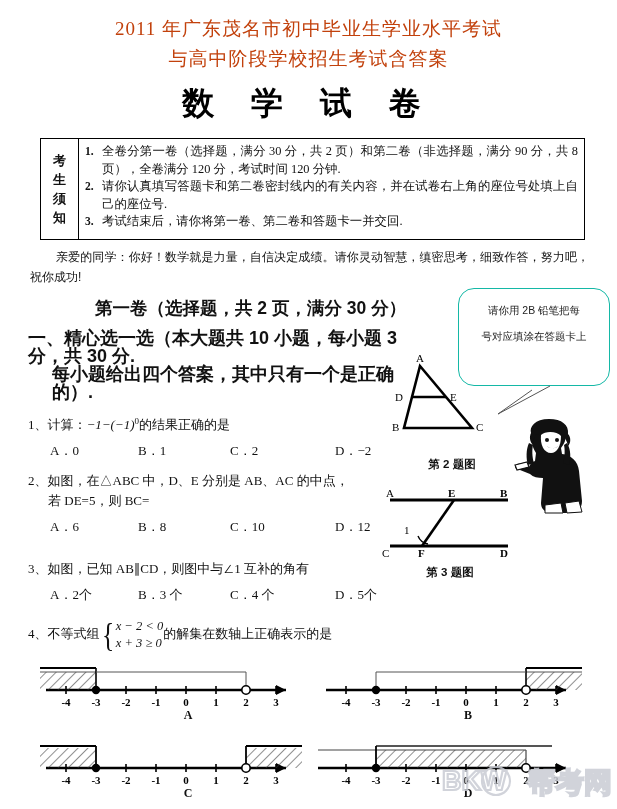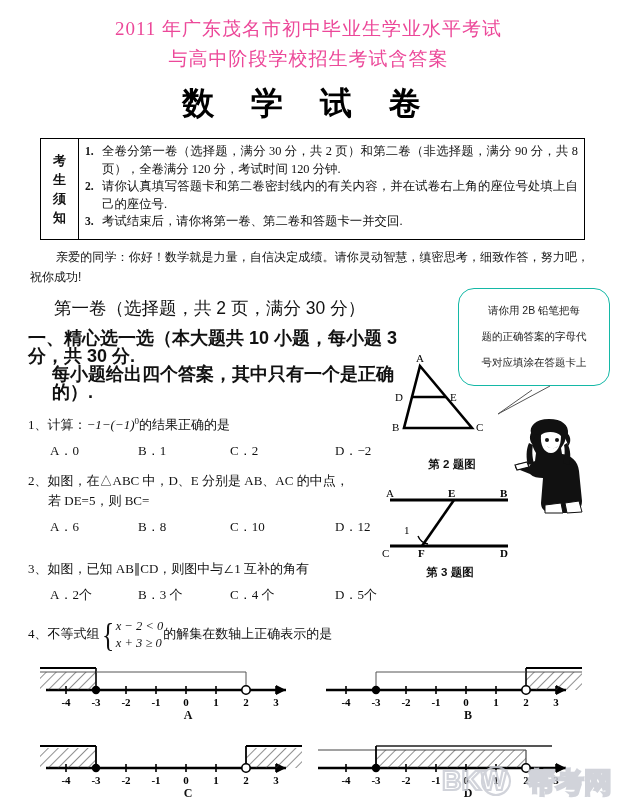--- a/index.html
+++ b/index.html
@@ -11,21 +11,21 @@
     color:#111;
     position:relative;
     overflow:hidden;
   }
   .page { position:relative; width:617px; height:809px; }
 
   
   .title-wrap { padding-top:14px; text-align:center; }
   .title-line {
     font-family:"Liberation Serif", serif;
-    font-size:19px; letter-spacing:1px; line-height:30px; color:#ec4899;
+    font-size:19px; letter-spacing:1px; line-height:30px; color:#c2410c;
   }
   .paper-title {
     margin-top:8px; text-align:center;
     font-family:"Liberation Sans", sans-serif;
     font-weight:bold; font-size:32px; letter-spacing:14px;
     color:#000;
   }
 
   
   .notice {
@@ -54,23 +54,23 @@
   .greeting {
     margin:7px 28px 0 30px;
     font-family:"Liberation Sans", sans-serif;
     font-weight:normal;
     font-size:12px; line-height:20px; text-indent:26px;
     text-align:justify;
   }
 
   
   .section-heading {
-    margin-top:9px; padding-left:54px;
-    font-family:"Liberation Sans", sans-serif;
-    font-weight:normal; font-size:17.5px; letter-spacing:0px;
+    margin-top:9px; padding-left:95px;
+    font-family:"Liberation Sans", sans-serif;
+    font-weight:bold; font-size:17.5px; letter-spacing:0px;
   }
   .big-q {
     margin:9px 0 0 28px;
     font-family:"Liberation Sans", sans-serif;
     font-weight:bold; font-size:18px; line-height:18px;
     width:400px;
   }
   .big-q .sub { display:block; padding-left:24px; }
 
   
@@ -245,21 +245,20 @@
       <text x="22" y="50" font-size="11" font-family="Liberation Serif, serif">1</text>
       <text x="0" y="73" font-size="11" font-family="Liberation Serif, serif">C</text>
       <text x="36" y="73" font-size="11" font-family="Liberation Serif, serif" font-weight="bold">F</text>
       <text x="118" y="73" font-size="11" font-family="Liberation Serif, serif" font-weight="bold">D</text>
     </svg>
     <div class="figcap">第 3 题图</div>
   </div>
 
   <div class="bubble">
     <div>请你用 2B 铅笔把每</div>
-    <div>题的正确答案的字母代</div>
     <div>号对应填涂在答题卡上</div>
   </div>
   <svg class="bubble-tail" viewBox="0 0 60 34">
     <path d="M58 2 L6 30 L40 6" fill="#fff" stroke="#555" stroke-width="1"></path>
   </svg>
 
   <svg class="girl" viewBox="0 0 95 108">
     <g fill="#111">
       <path d="M44 8 C33 8 27 16 27 25 C27 31 29 35 31 38 L30 46 C27 47 25 49 24 52
                L22 47 L12 49 L10 53 L20 57 L25 59 C28 62 33 63 38 63

